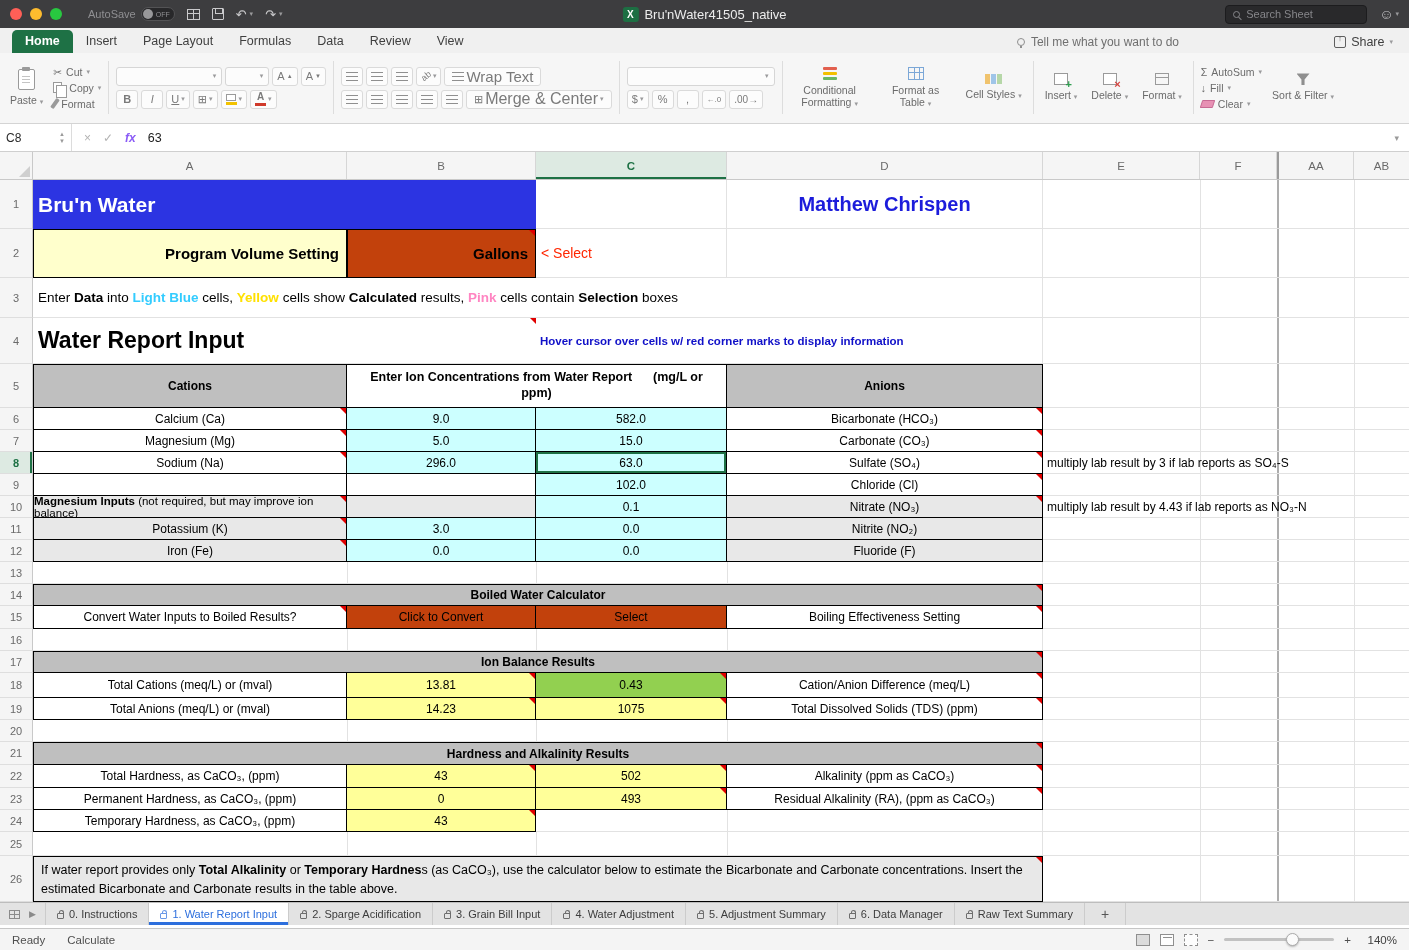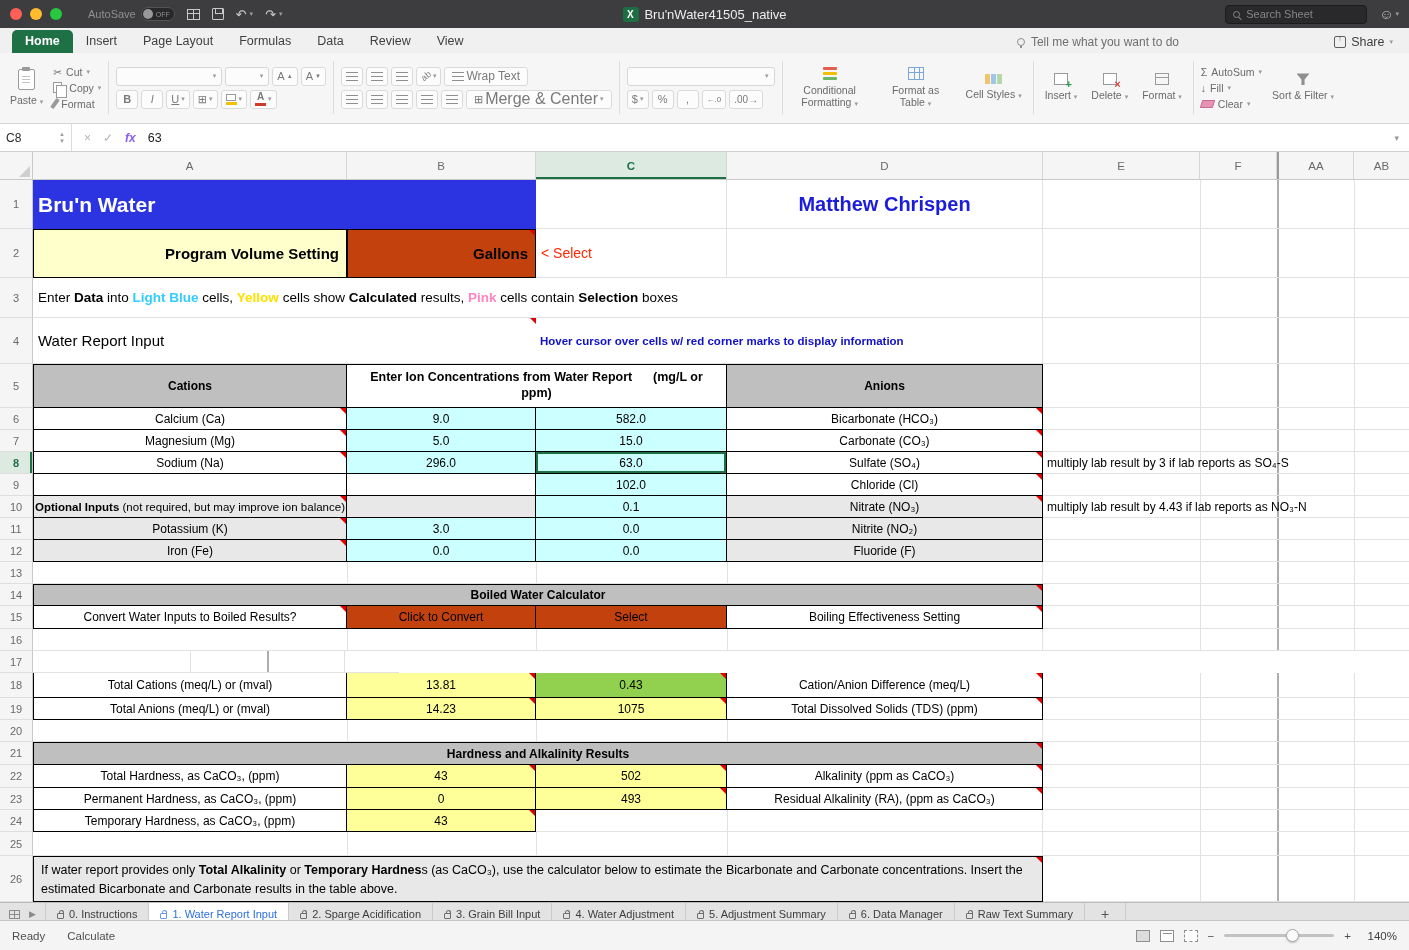--- a/index.html
+++ b/index.html
@@ -112,38 +112,38 @@
 .selc{box-shadow:inset 0 0 0 2px #1e7145}
 .rc{position:absolute;top:0;right:0;width:0;height:0;border-left:6px solid transparent;border-top:6px solid #e00000;z-index:2}
 .leftpad{justify-content:flex-start;padding-left:5px}
 .rightpad{justify-content:flex-end;padding-right:7px}
 .bold{font-weight:bold}
 .small{font-size:11.5px}
 .legend{font-size:13.5px}
 .seg-cyan{color:#33ccff;font-weight:bold}
 .seg-yel{color:#ffe100;font-weight:bold}
 .seg-pnk{color:#ff85c2;font-weight:bold}
-.title4{font-size:15px;font-weight:normal}
+.title4{font-size:23px;font-weight:bold}
 .hover4{position:absolute;left:507px;top:50%;transform:translateY(-50%);color:#1010c8;font-weight:bold;font-size:11.5px;white-space:nowrap}
 .centerhdr{font-weight:bold;white-space:pre-wrap;text-align:center;line-height:1.25;font-size:12.5px;padding:0 8px}
 .note{padding-left:4px;white-space:nowrap;z-index:1}
 .foot{font-size:12.5px;line-height:1.5;padding:4px 7px;text-align:left;display:block}
 
 
 .stabs{position:absolute;left:0;right:0;bottom:25px;height:23px;background:#e3e3e3;border-top:1px solid #bdbdbd;display:flex;align-items:stretch;font-size:11px;color:#3d3d3d}
 .snav{display:flex;align-items:center;gap:9px;padding:0 9px;color:#8a8a8a;border-right:1px solid #ccc;font-size:9px}
 .sgrid{width:11px;height:9px;border:1px solid #8a8a8a;background:linear-gradient(#8a8a8a,#8a8a8a) 4px 0/1px 100% no-repeat,linear-gradient(#8a8a8a,#8a8a8a) 0 3px/100% 1px no-repeat}
 .stab{display:flex;align-items:center;gap:5px;padding:0 11px;border-right:1px solid #ccc}
 .stab.on{background:#fff;color:#2d6fdd;box-shadow:inset 0 -3px 0 #2d6fdd}
 .lock{width:7px;height:6px;border:1px solid currentColor;border-radius:1px;position:relative;opacity:.7;flex:none;margin-top:3px}
 .lock::before{content:"";position:absolute;left:1px;top:-4px;width:3px;height:3px;border:1px solid currentColor;border-bottom:none;border-radius:3px 3px 0 0}
 .addtab{display:flex;align-items:center;padding:0 16px;font-size:14px;color:#555;border-right:1px solid #ccc}
 
 
-.sbar{position:absolute;left:0;right:0;bottom:0;height:30px;background:#f4f4f4;border-top:1px solid #c6c6c6;display:flex;align-items:center;padding:0 12px;gap:22px;font-size:11.5px;color:#4f4f4f}
+.sbar{position:absolute;left:0;right:0;bottom:0;height:22px;background:#f4f4f4;border-top:1px solid #c6c6c6;display:flex;align-items:center;padding:0 12px;gap:22px;font-size:11.5px;color:#4f4f4f}
 .sright{margin-left:auto;display:flex;align-items:center;gap:10px}
 .vic{width:14px;height:12px;border:1px solid #8f8f8f;background:#fdfdfd}
 .vic.a{background:#dcdcdc}
 .vic.pl{background:linear-gradient(#8f8f8f,#8f8f8f) 2px 2px/9px 1px no-repeat,#fdfdfd}
 .vic.pb{border-style:dashed}
 .ztr{width:110px;height:3px;background:#c2c2c2;border-radius:2px;position:relative}
 .zkn{position:absolute;left:62px;top:-5px;width:13px;height:13px;border-radius:50%;background:#fbfbfb;border:1px solid #ababab;box-shadow:0 1px 2px rgba(0,0,0,.25)}
 .zoomtxt{min-width:36px;text-align:right;color:#3f3f3f}
 </style>
 </head>
@@ -299,21 +299,21 @@
             </div>
           <div class="ib">
               <span class="lines"></span>
             </div>
           <div class="ib">
               <span style="transform:rotate(-40deg);font-size:9px">ab</span>
               <span class="cr">▾</span>
             </div>
           <div class="ib" style="padding:0 7px">
               <span class="lines"></span>
-              <span style="font-size:12px">Wrap Text</span>
+              <span style="font-size:15px">Wrap Text</span>
             </div>
         </div>
         <div class="row2">
           <div class="ib">
               <span class="lines"></span>
             </div>
           <div class="ib">
               <span class="lines"></span>
             </div>
           <div class="ib">
@@ -579,21 +579,21 @@
           <div class="c wc t cyan">102.0</div>
           <div class="c wd t">
               <span>Chloride (Cl)</span>
               <i class="rc"></i>
             </div>
           <div class="rr"></div>
         </div>
 
         <div class="r h22">
           <div class="c wa t lt lgr small">
-              <span><b>Optional Inputs</b><span> (not required, but may improve ion balance)</span></span>
+              <span><b>Magnesium Inputs</b><span> (not required, but may improve ion balance)</span></span>
               <i class="rc"></i>
             </div>
           <div class="c wb t lgr"></div>
           <div class="c wc t cyan">0.1</div>
           <div class="c wd t lgr">
               <span>Nitrate (NO₃)</span>
               <i class="rc"></i>
             </div>
           <div class="rr">
               <span class="note">multiply lab result by 4.43 if lab reports as NO₃-N</span>
@@ -652,20 +652,24 @@
             </div>
           <div class="rr"></div>
         </div>
 
         <div class="r h22">
             <div class="c wad gl"></div>
             <div class="rr"></div>
           </div>
 
         <div class="r h22">
+          <div class="c wad gry t lt tt">
+              <span>Ion Balance Results</span>
+              <i class="rc"></i>
+            </div>
           <div class="rr"></div>
         </div>
 
         <div class="r h25">
           <div class="c wa t lt">Total Cations (meq/L) or (mval)</div>
           <div class="c wb t yel">
               <span>13.81</span>
               <i class="rc"></i>
             </div>
           <div class="c wc t grn">

